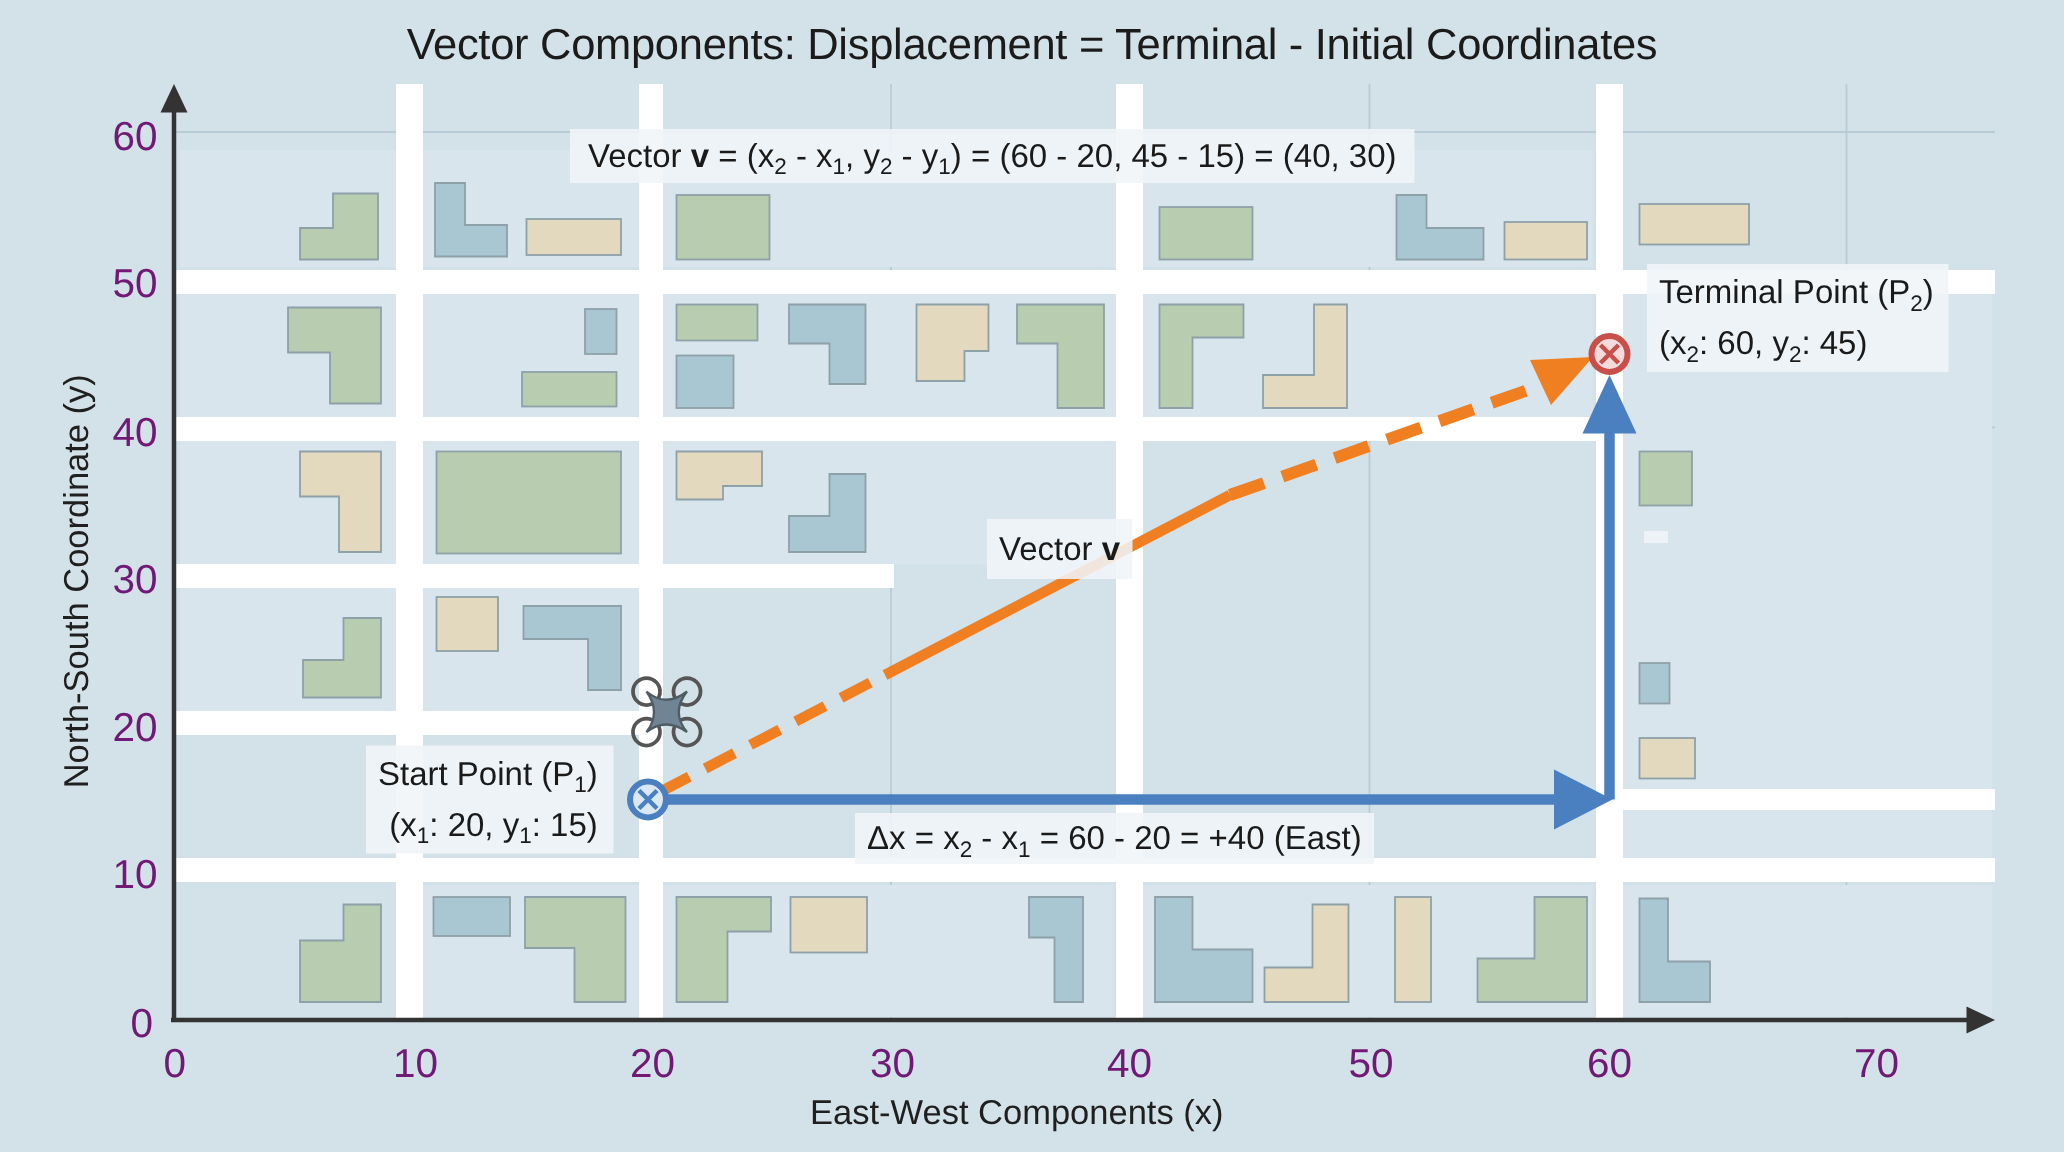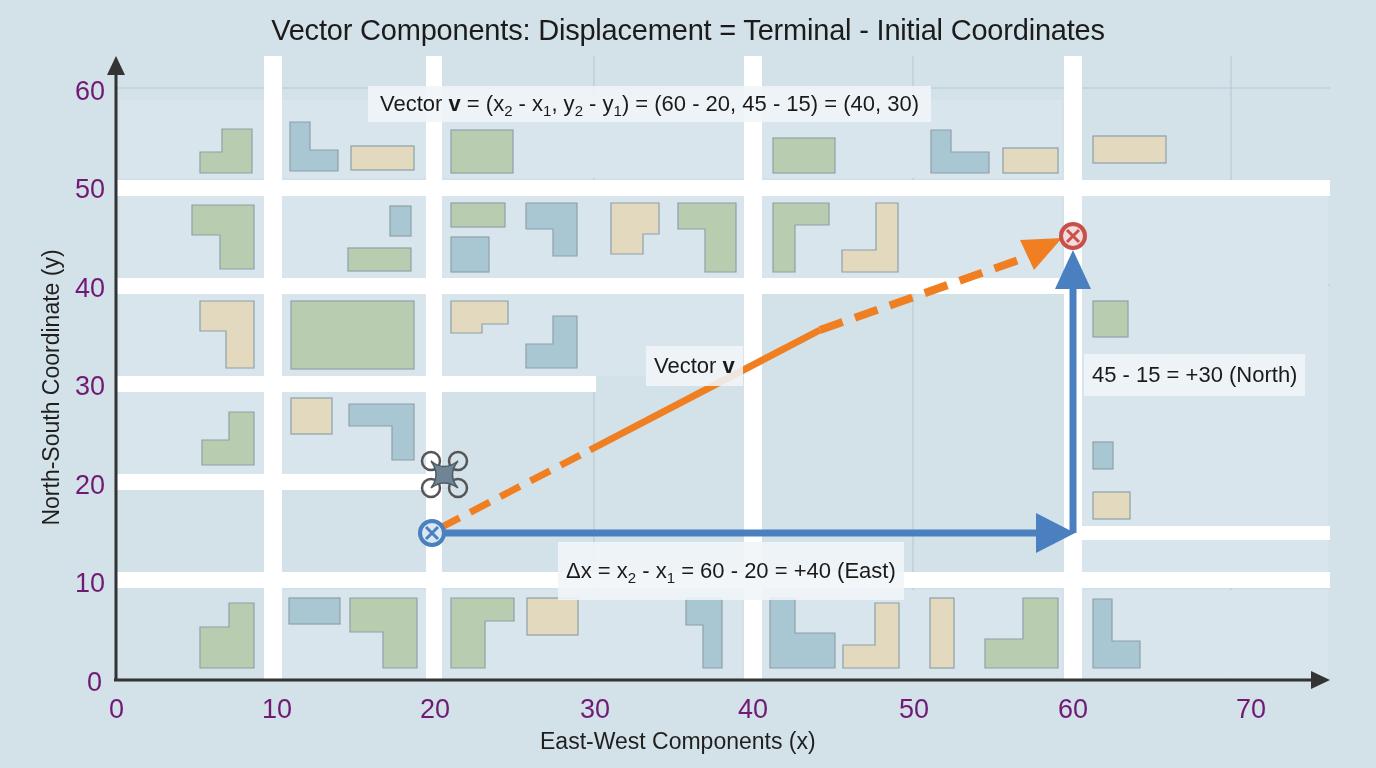--- a/index.html
+++ b/index.html
@@ -1,19 +1,19 @@
 <!DOCTYPE html>
 <html><head>
 <meta charset="utf-8">
 <style>
   html, body { margin:0; padding:0; }
   body { width:1376px; height:768px; background:#d3e1e8; overflow:hidden; font-family:"Liberation Sans", "DejaVu Sans", sans-serif; position:relative; }
   #stage { position:absolute; left:0; top:0; width:1376px; height:548px; }
   .title { position:absolute; left:0; top:14px; width:1376px; text-align:center; font-size:29px; color:#1b1b1b; letter-spacing:-0.2px; }
-  .lbl { position:absolute; background:rgba(240,245,248,0.88); color:#1a1a1a; font-size:22px; line-height:28px; padding:4px 10px; white-space:nowrap; }
+  .lbl { position:absolute; background:rgba(240,245,248,0.88); color:#1a1a1a; font-size:22px; line-height:28px; padding:4px 10px; white-space:nowrap;margin-left:12px; }
   .lbl sub { font-size:15px; vertical-align:-5px; line-height:0; }
   .tick { position:absolute; font-size:27px; color:#701a75; }
   .axis-title { position:absolute; font-size:23px; color:#1f1f1f; white-space:nowrap; }
 </style>
 </head>
 <body>
 
 <div id="stage">
   <svg width="1376" height="768" viewBox="0 0 1376 768" style="position:absolute;left:0;top:0">
 
@@ -174,22 +174,29 @@
   <div class="axis-title" style="left:-89px;top:374px;transform:rotate(-90deg);width:280px;text-align:center">North-South Coordinate (y)</div>
 
   <div class="lbl" style="left:368px;top:86px;padding:4px 12px">
     <span>Vector </span><b>v</b><span> = (x</span><sub>2</sub><span> - x</span><sub>1</sub><span>, y</span><sub>2</sub><span> - y</span><sub>1</sub><span>) = (60 - 20, 45 - 15) = (40, 30)</span>
   </div>
 
   <div class="lbl" style="left:646px;top:346px;padding:6px 8px">
     <span>Vector </span><b>v</b>
   </div>
 
-
-
-  <div class="lbl" style="left:558px;top:542px;padding:15px 8px">
+  <div class="lbl" style="left:232px;top:497px;text-align:right;line-height:34px;padding:2px 10px 2px 8px">
+    <div><span>Start Point (P</span><sub>1</sub><span>)</span></div>
+    <div><span>(x</span><sub>1</sub><span>: 20, y</span><sub>1</sub><span>: 15)</span></div>
+  </div>
+
+  <div class="lbl" style="left:1086px;top:176px;line-height:34px;padding:2px 10px 2px 8px">
+    <div><span>Terminal Point (P</span><sub>2</sub><span>)</span></div>
+    <div><span>(x</span><sub>2</sub><span>: 60, y</span><sub>2</sub><span>: 45)</span></div>
+  </div>
+
+  <div class="lbl" style="left:558px;top:542px;padding:3px 8px">
     <span>Δx = x</span><sub>2</sub><span> - x</span><sub>1</sub><span> = 60 - 20 = +40 (East)</span>
   </div>
 
   <div class="lbl" style="left:1084px;top:354px;line-height:34px;padding:4px 8px">
-    <div>45 - 15 = +30 (North)</div>
   </div>
 </div>
 
 </body></html>

